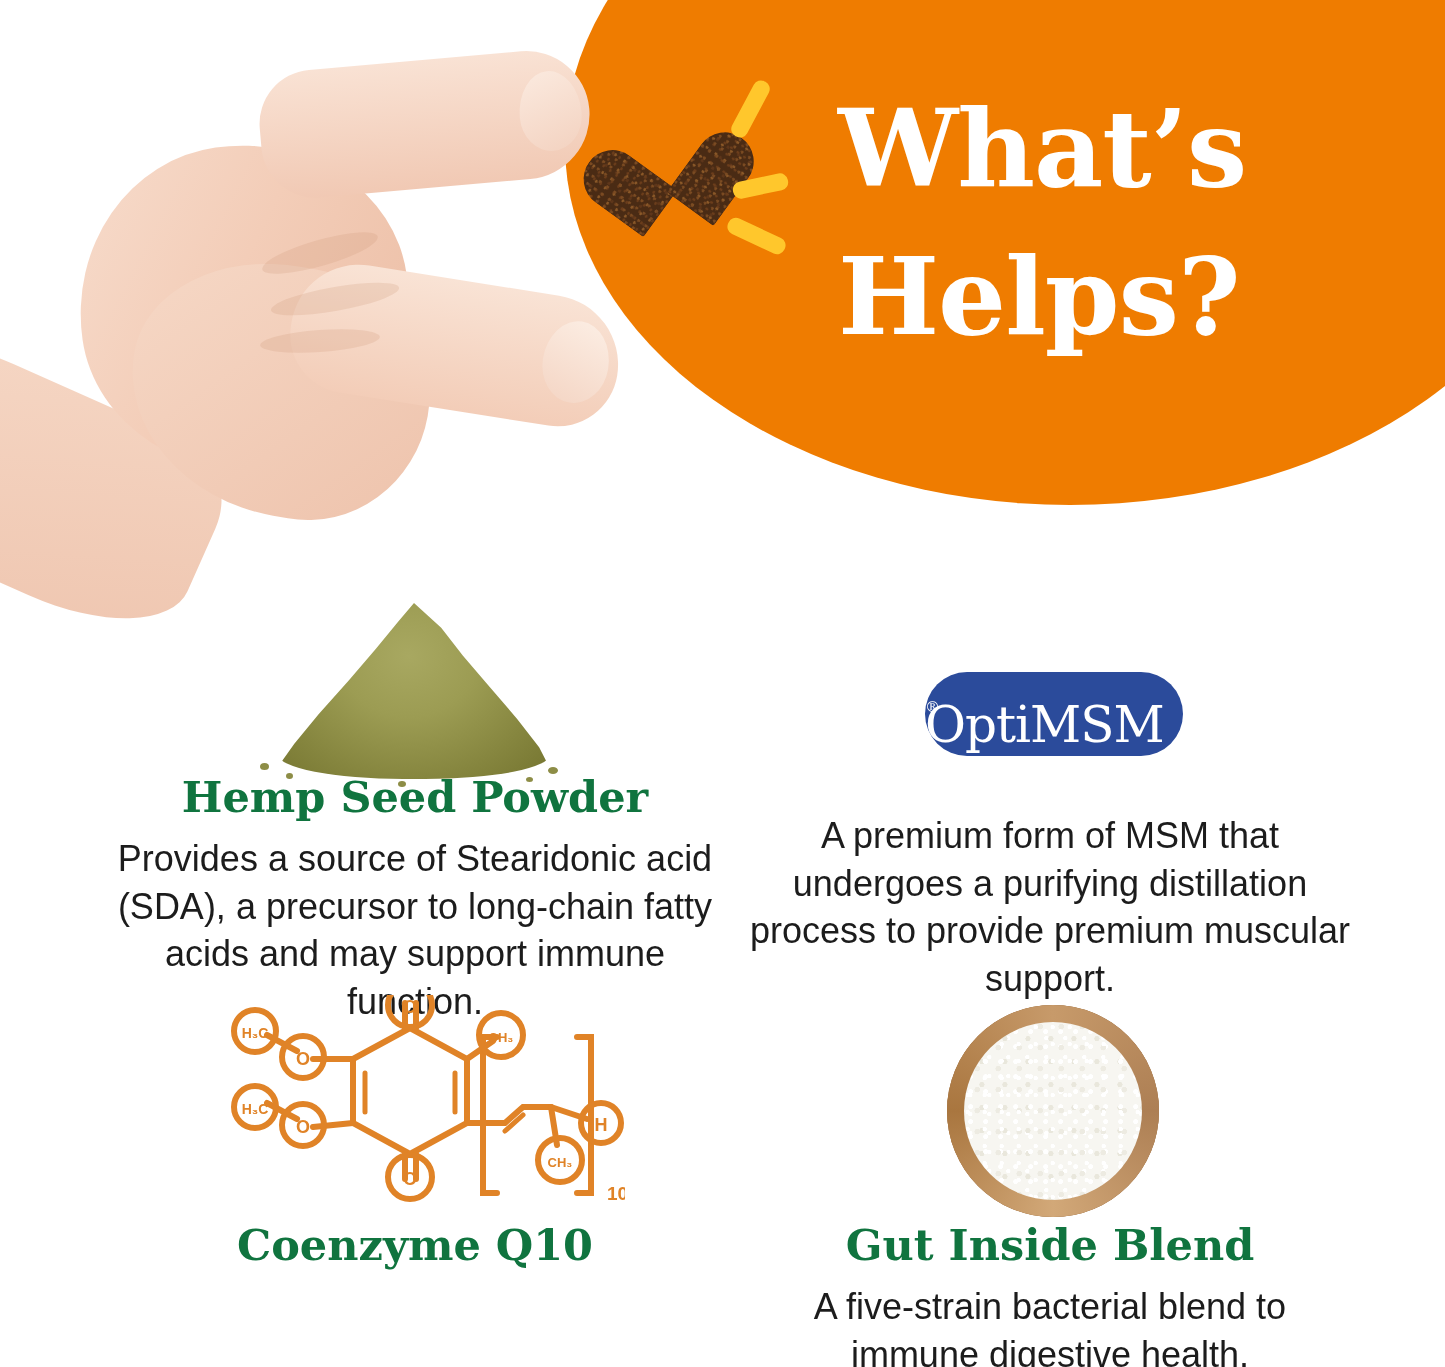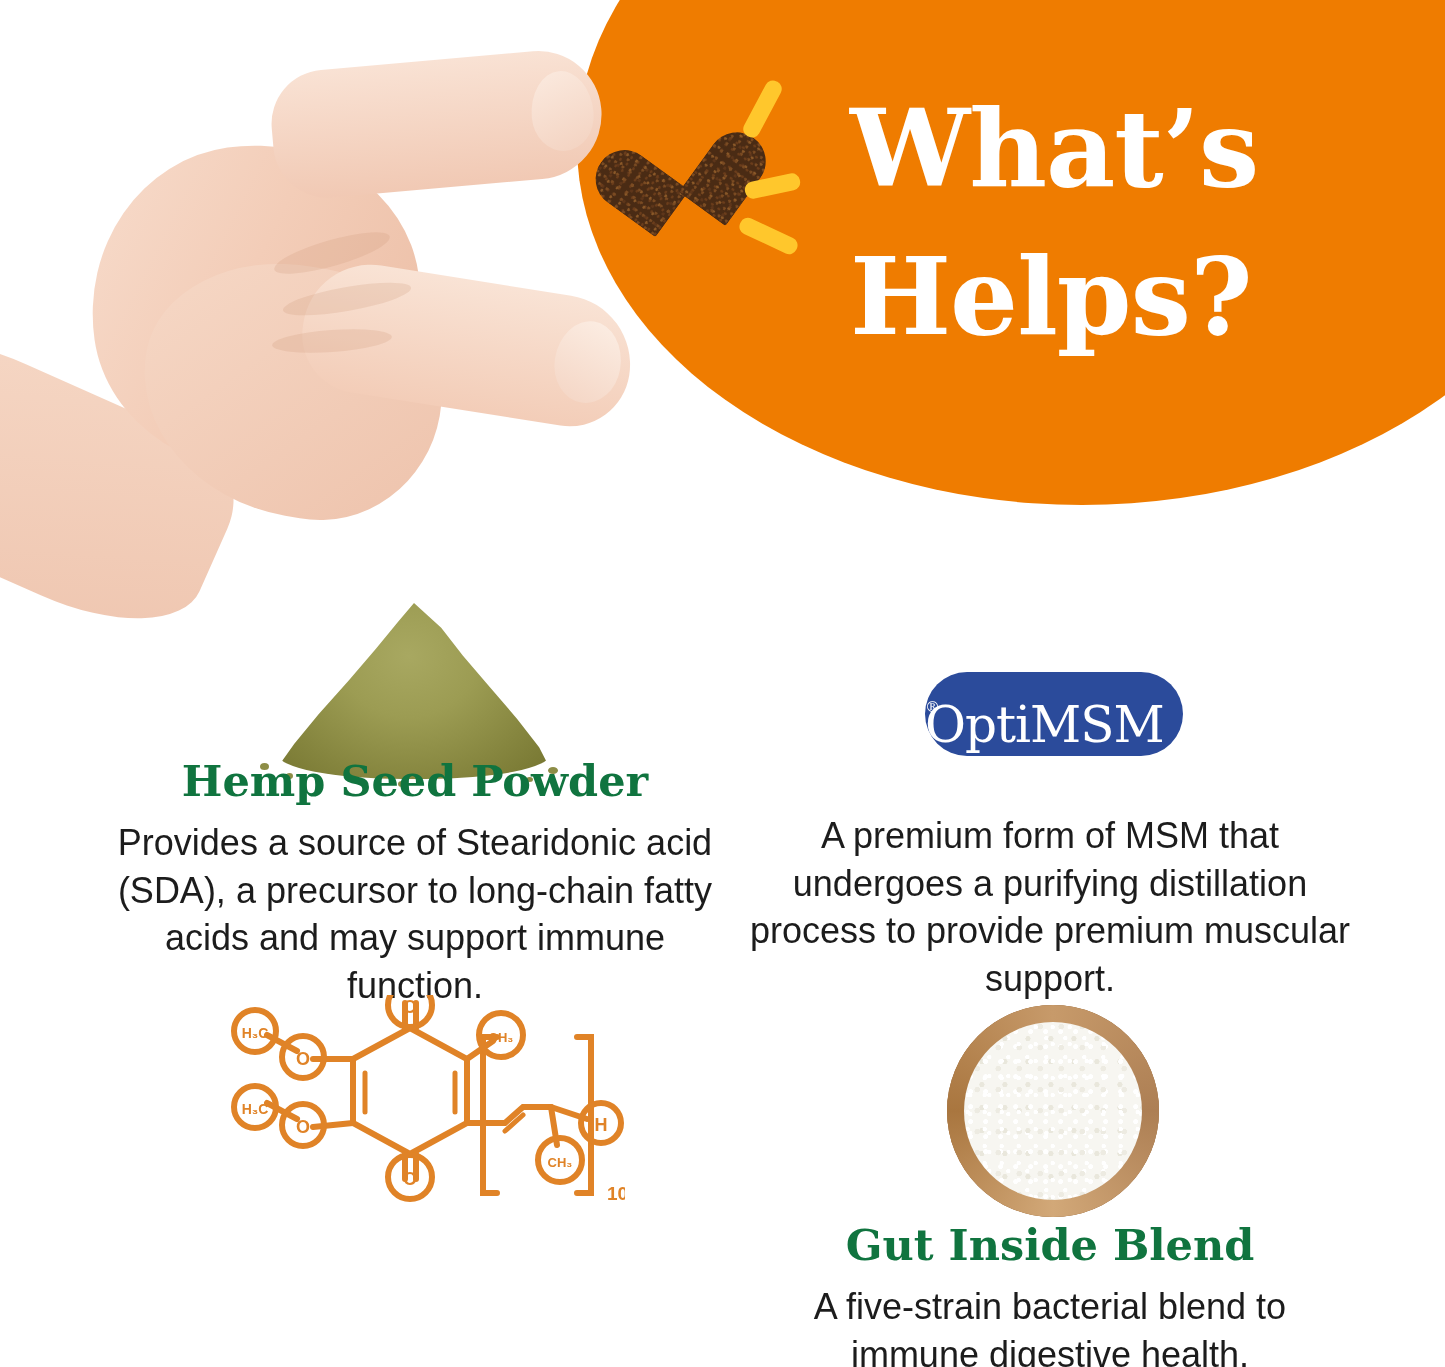--- a/index.html
+++ b/index.html
@@ -1,20 +1,20 @@
 <!DOCTYPE html>
 <html><head>
 <meta charset="utf-8">
 <style>
   html,body{margin:0;padding:0;background:#fff;}
   body{width:1445px;height:1367px;position:relative;overflow:hidden;
        font-family:"Liberation Sans",sans-serif;}
 
   
-  #hero{position:absolute;left:12px;top:0;width:1152px;height:520px;}
+  #hero{position:absolute;left:0;top:0;width:1152px;height:520px;}
 
   .blob{position:absolute;left:565px;top:-215px;width:1010px;height:720px;
         background:#EF7C00;border-radius:50% 50% 50% 50%/50% 50% 50% 50%;}
   .blob-sq{position:absolute;left:900px;top:-215px;width:600px;height:500px;background:#EF7C00;}
 
   .hero-title{position:absolute;left:838px;top:75px;width:560px;
       color:#FFFFFF;font-family:"DejaVu Serif",serif;font-weight:700;
       font-size:107px;line-height:1.38;letter-spacing:-1px;}
   .hero-title .l2{display:block;}
 
@@ -138,21 +138,21 @@
 
 <div class="hemp">
   <div class="cone"></div>
   <div class="spec" style="left:10px;top:168px;width:9px;height:7px;"></div>
   <div class="spec" style="left:36px;top:178px;width:7px;height:6px;"></div>
   <div class="spec" style="left:298px;top:172px;width:10px;height:7px;"></div>
   <div class="spec" style="left:276px;top:182px;width:7px;height:5px;"></div>
   <div class="spec" style="left:148px;top:186px;width:8px;height:6px;"></div>
 </div>
 
-<div class="card" style="left:80px;top:758px;width:670px;">
+<div class="card" style="left:80px;top:774px;width:670px;">
   <h2 class="card-title">Hemp Seed Powder</h2>
   <p class="card-body" style="width:600px;">Provides a source of Stearidonic acid (SDA), a precursor to long-chain fatty acids and may support immune function.</p>
 </div>
 
 <div class="msm-logo">
   <span><span>OptiMSM</span><sup>®</sup></span>
 </div>
 
 <div class="card" style="left:705px;top:798px;width:690px;">
   <p class="card-body" style="width:620px;">A premium form of MSM that undergoes a purifying distillation process to provide premium muscular support.</p>
@@ -209,20 +209,21 @@
     <text x="50" y="119" font-size="14">H₃C</text>
     <text x="296" y="47" font-size="13">CH₃</text>
     <text x="355" y="172" font-size="13">CH₃</text>
     <text x="396" y="136" font-size="18">H</text>
     <text x="402" y="205" font-size="19" text-anchor="start">10</text>
   </g>
 </svg>
 </div>
 
 <div class="card" style="left:80px;top:1222px;width:670px;">
+  <h2 class="card-title">Coenzyme Q10</h2>
 </div>
 
 <div class="bowl">
   <div class="rim"></div>
   <div class="inner"></div>
 </div>
 
 <div class="card" style="left:705px;top:1222px;width:690px;">
   <h2 class="card-title">Gut Inside Blend</h2>
   <p class="card-body" style="width:530px;">A five-strain bacterial blend to immune digestive health.</p>

